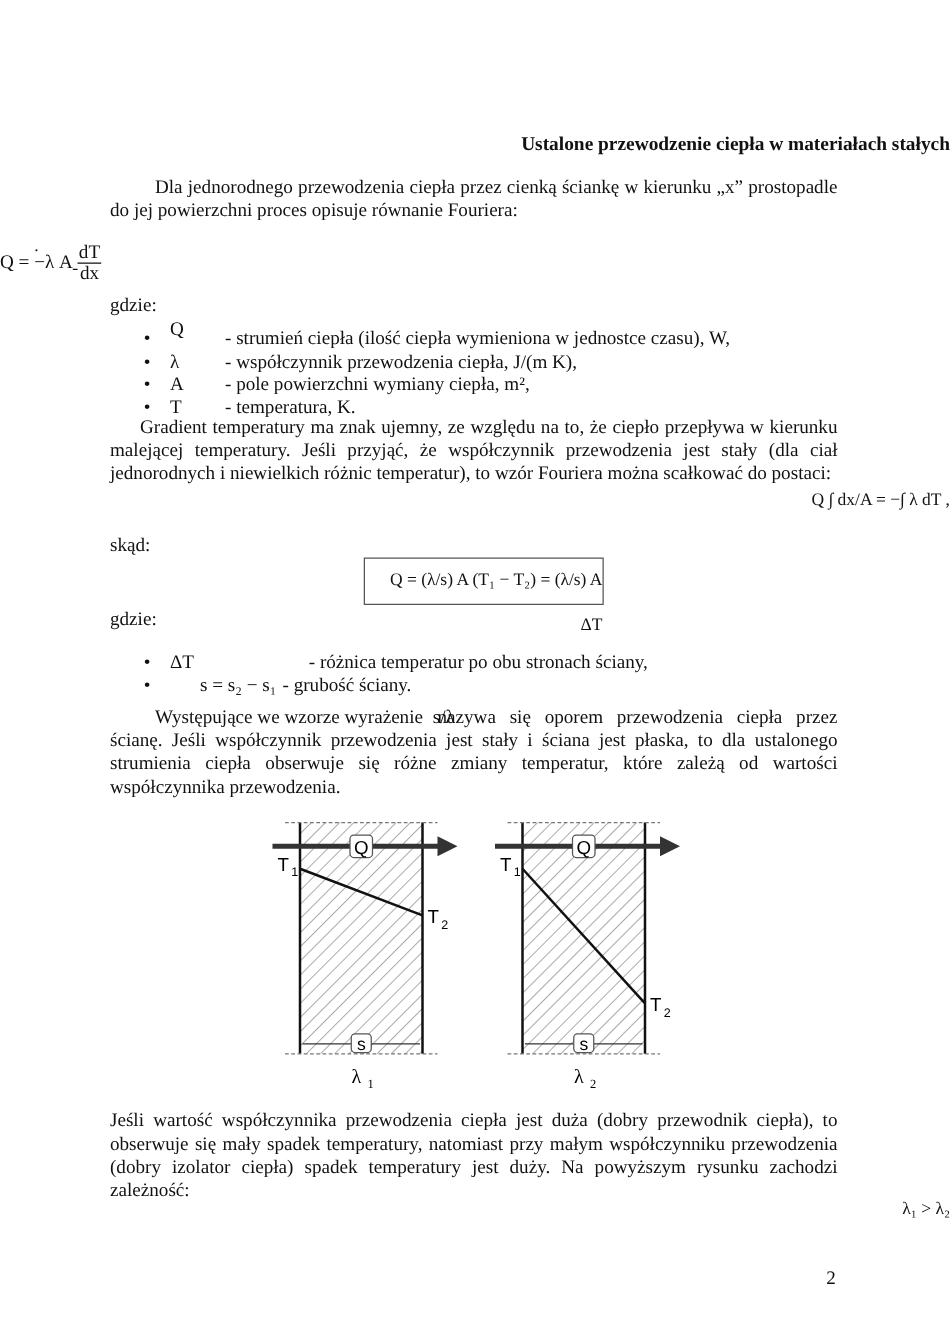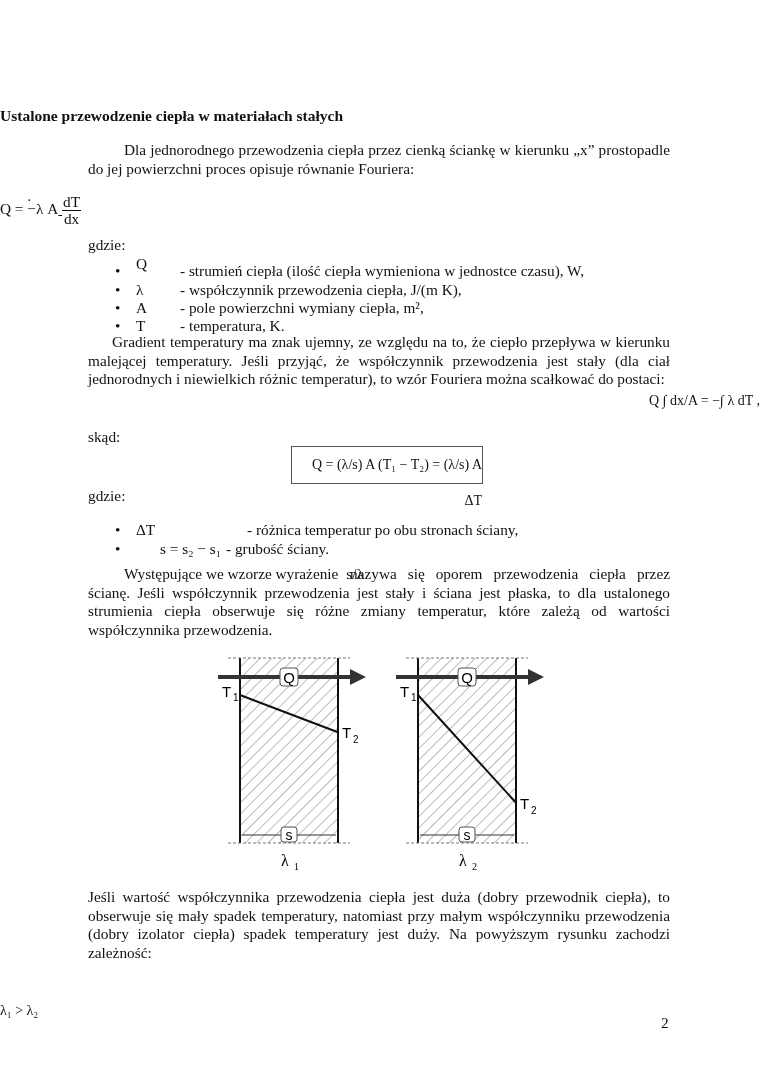--- a/index.html
+++ b/index.html
@@ -1,19 +1,19 @@
 <!DOCTYPE html>
 <html><head>
 <meta charset="utf-8">
 <style>
   html, body { margin:0; padding:0; background:#fff; }
   body { width:760px; height:1075px; position:relative; overflow:hidden;
          font-family:"Liberation Serif", serif; color:#111; font-size:15.3px; }
   .abs { position:absolute; }
-  .title { left:0; width:760px; top:107px; text-align:left; font-weight:bold; font-size:15.5px; }
+  .title { left:0; width:760px; top:107px; text-align:right; font-weight:bold; font-size:15.5px; }
   .para { left:88px; width:582px; text-align:justify; line-height:18.5px; }
   .indent { text-indent:36px; }
   .fr { display:inline-flex; flex-direction:column; align-items:center; vertical-align:middle; line-height:1.05; }
   .fr .n { border-bottom:1px solid #111; padding:0 1px; }
   .dot { position:relative; display:inline-block; }
   .dot::before { content:"."; position:absolute; left:50%; transform:translateX(-50%); top:-11px; font-size:14px; }
   .bullet { left:115px; }
   .sym { left:136px; }
   .desc { left:180px; }
 </style>
@@ -118,15 +118,15 @@
       <text x="331" y="163.73000000000002" font-family="Liberation Sans, sans-serif" font-size="10">2</text>
       <line x1="220" y1="185" x2="314" y2="185" stroke="#333" stroke-width="1"></line>
       <rect x="259" y="177" width="16" height="15" fill="#fff" stroke="#555" rx="3"></rect>
       <text x="267" y="190" text-anchor="middle" font-family="Liberation Sans, sans-serif" font-size="14">s</text>
       <text x="263" y="216" text-anchor="middle" font-family="Liberation Serif, serif" font-size="16">λ</text>
       <text x="272" y="220" font-family="Liberation Serif, serif" font-size="10">2</text>
     </g>
 </svg>
 
 <div class="abs para" style="top:888px;">Jeśli wartość współczynnika przewodzenia ciepła jest duża (dobry przewodnik ciepła), to obserwuje się mały spadek temperatury, natomiast przy małym współczynniku przewodzenia (dobry izolator ciepła) spadek temperatury jest duży. Na powyższym rysunku zachodzi zależność:</div>
-<div class="abs" style="left:0;width:760px;top:960px;text-align:left;font-size:14px;margin-top:43px;">λ₁ &gt; λ₂</div>
+<div class="abs" style="left:0;width:760px;top:960px;text-align:right;font-size:14px;">λ₁ &gt; λ₂</div>
 
 <div class="abs" style="left:661px;top:1014px;">2</div>
 
 </body></html>

